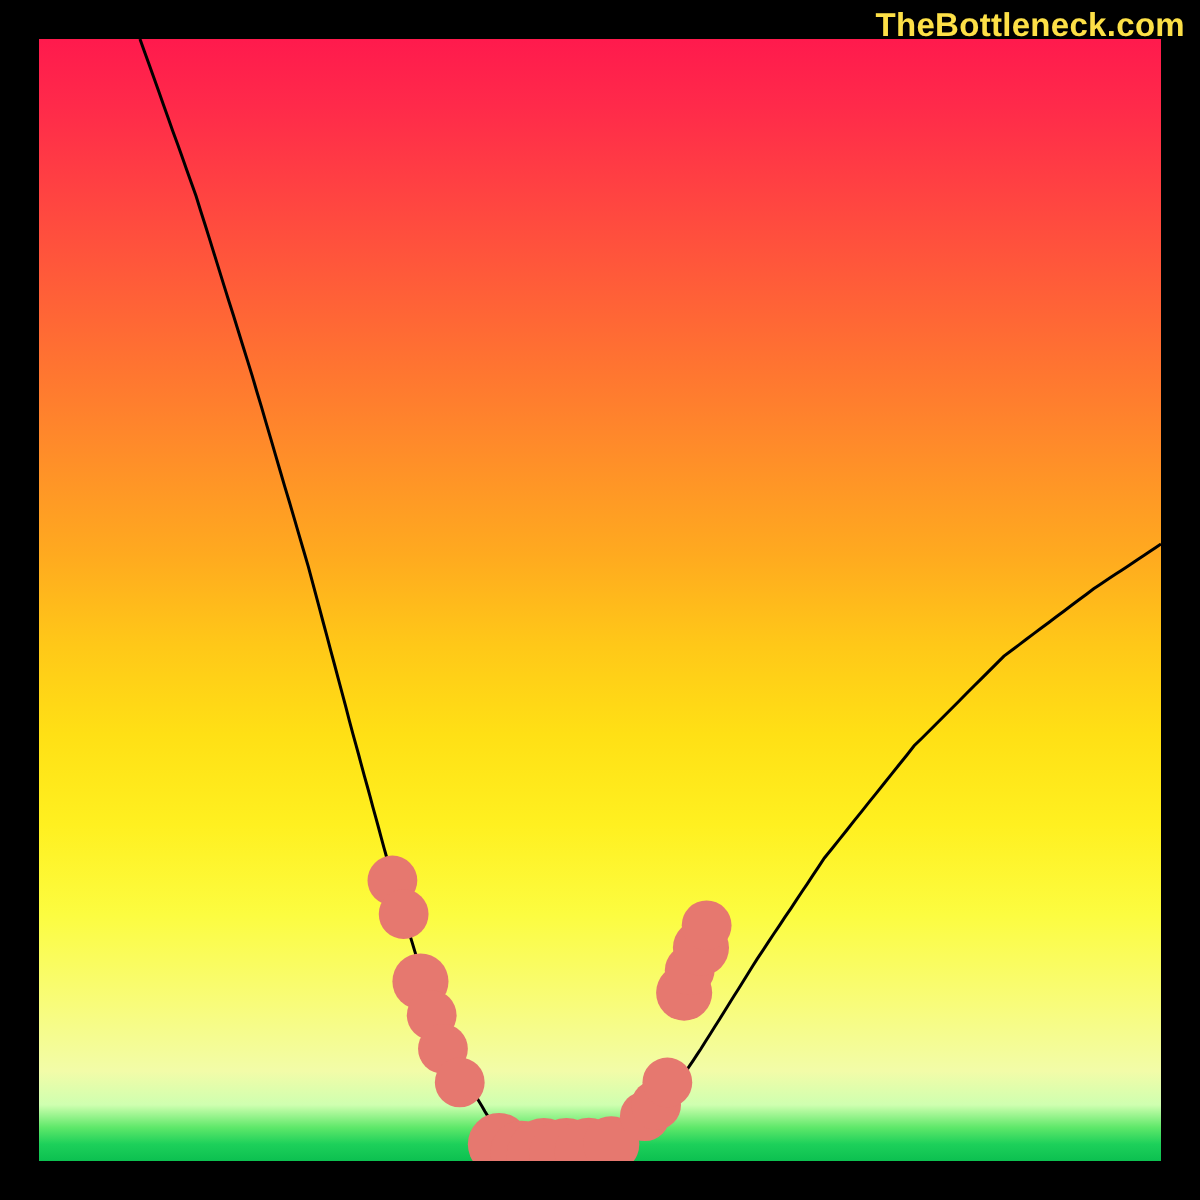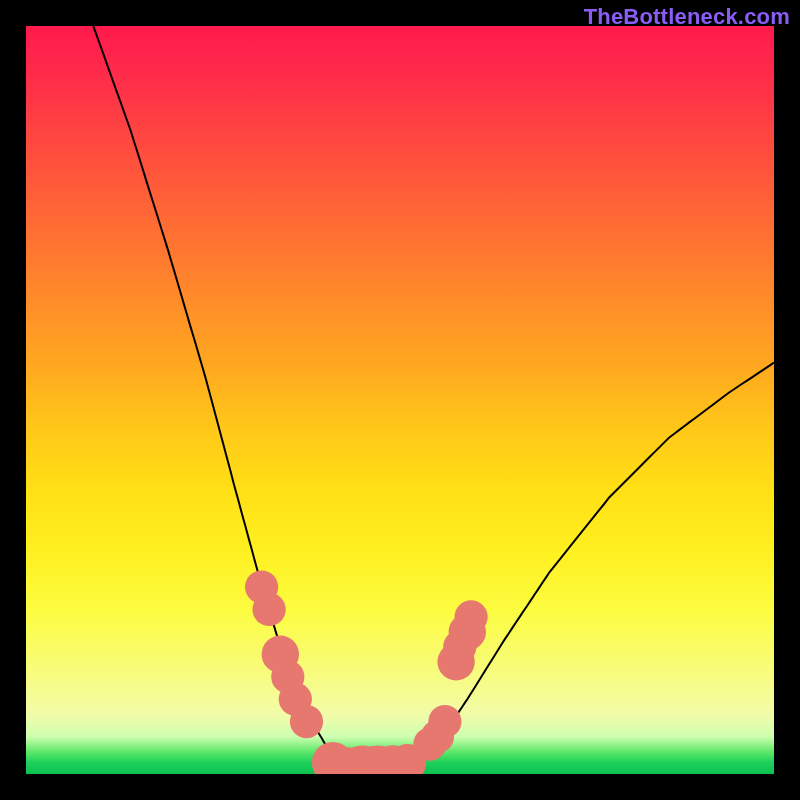--- a/index.html
+++ b/index.html
@@ -40,21 +40,21 @@
       #cfffb0 95%,
       #5fe86a 97%,
       #1dd05a 98.5%,
       #0cc050 100%
     );
   }
   .watermark {
     position: absolute;
     top: 4px;
     right: 10px;
-    color: #8b5cf6;
+    color: #fde047;
     font-size: 22px;
     font-weight: 600;
     letter-spacing: 0.2px;
     user-select: none;
   }
   svg {
     position: absolute;
     inset: 0;
   }
   .curve {

